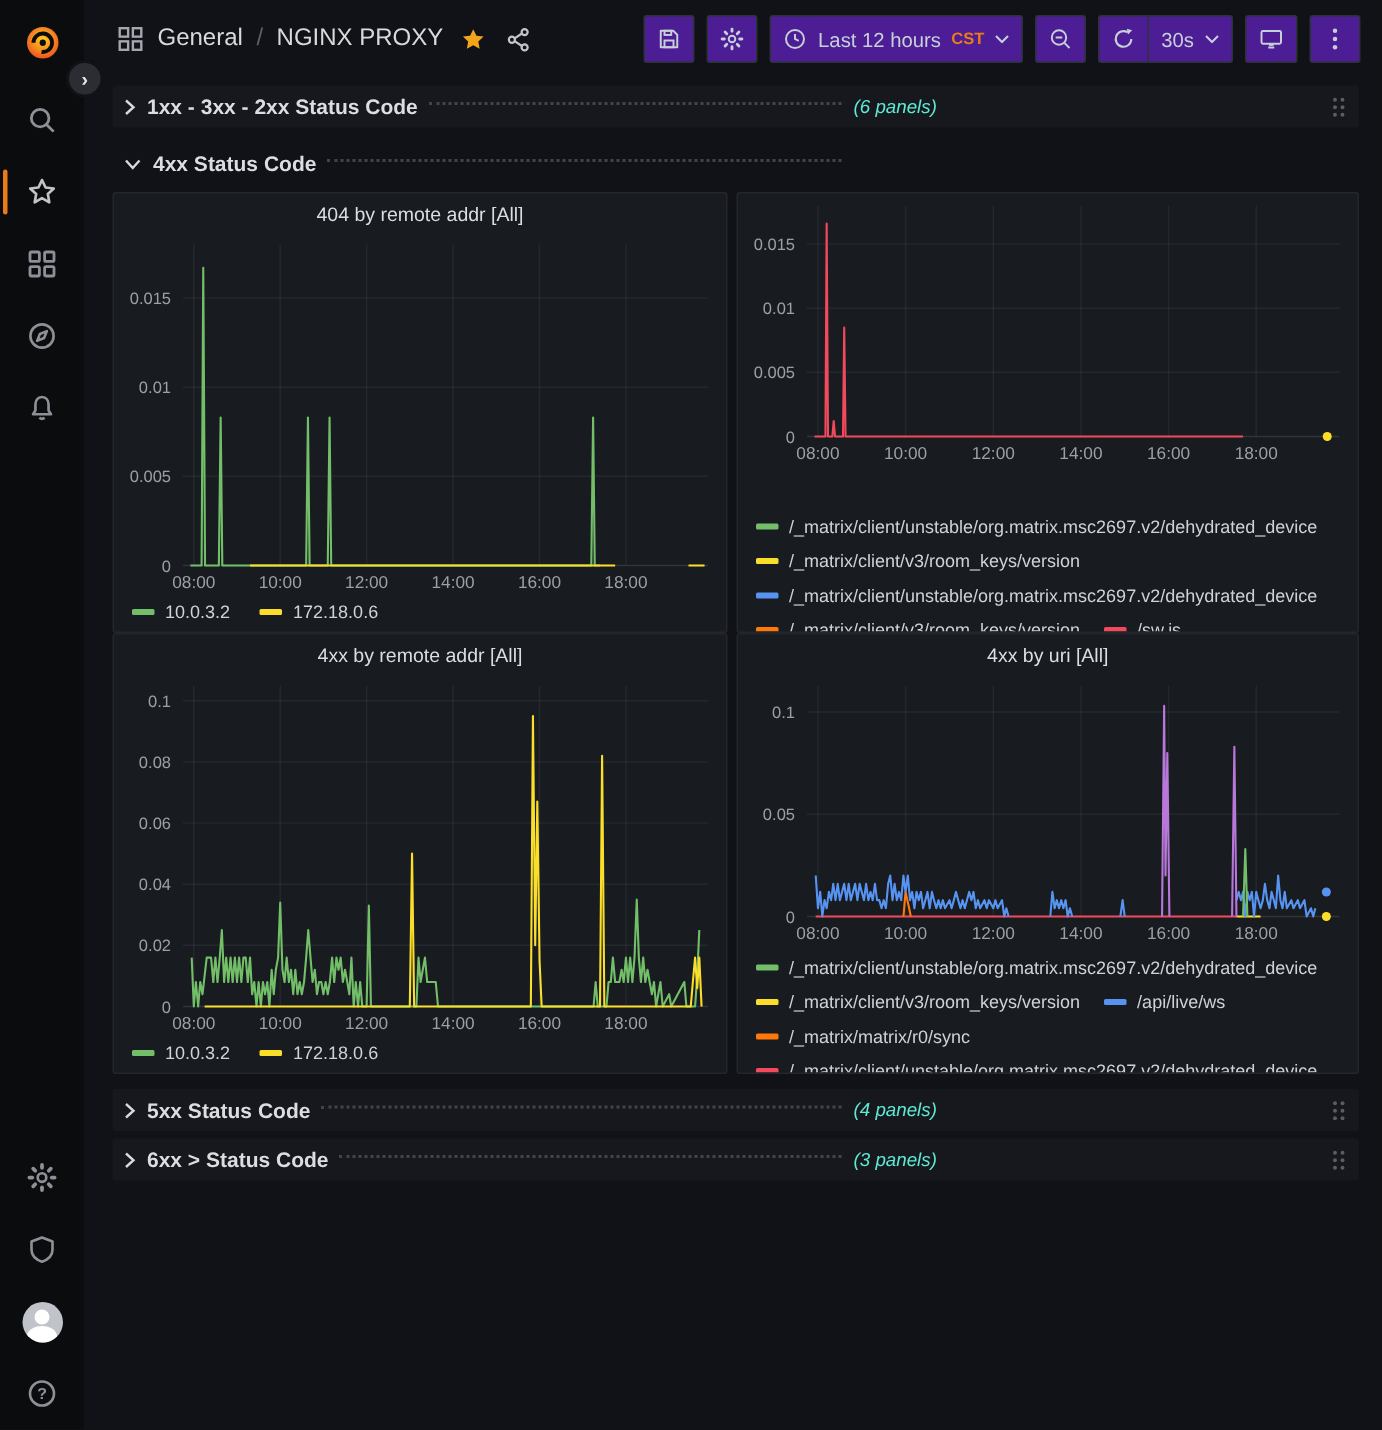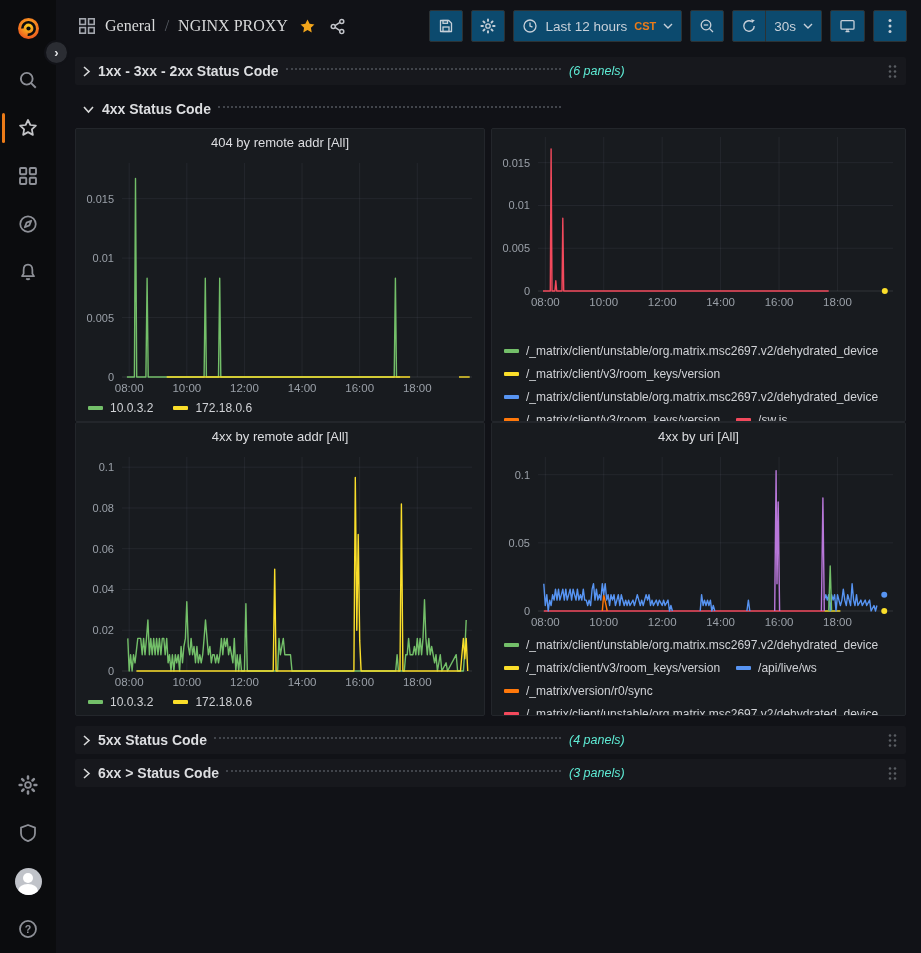--- a/index.html
+++ b/index.html
@@ -21,26 +21,26 @@
   .expand-btn { position:absolute; left:44px; top:40px; z-index:9; width:25px; height:25px; border-radius:50%;
     background:#2b2d33; border:2px solid #111217; color:#e4e5e8; display:flex; align-items:center; justify-content:center;
     font-size:13px; font-weight:700; cursor:pointer; }
   .avatar-circle { width:27px; height:27px; border-radius:50%; background:#c0c3c9; position:relative; overflow:hidden; }
   .avatar-circle .head { position:absolute; left:8.5px; top:5px; width:10px; height:10px; border-radius:50%; background:#fff; }
   .avatar-circle .body { position:absolute; left:3.5px; top:16px; width:20px; height:14px; border-radius:50%; background:#fff; }
 
   
   .main { flex:1; display:flex; flex-direction:column; min-width:0; }
   .topnav { height:52px; flex:none; display:flex; align-items:center; padding:0 14px 0 22px; }
-  .crumb { display:flex; align-items:center; gap:9px; font-size:16px;font-family:Liberation Serif, serif; }
+  .crumb { display:flex; align-items:center; gap:9px; font-size:16px; }
   .crumb .sep { color:#5a5e66; }
   .crumb a { color:#d8d9da; text-decoration:none; cursor:pointer; }
   .icon-btn-bare { background:none; border:none; padding:2px; display:flex; align-items:center; cursor:pointer; }
   .toolbar { margin-left:auto; display:flex; align-items:center; gap:8px; }
-  .tool-btn { height:32px; min-width:34px; padding:0 8px; background:#0c4a6e; border:1px solid #2c3235; border-radius:2px;
+  .tool-btn { height:32px; min-width:34px; padding:0 8px; background:#4c1d95; border:1px solid #2c3235; border-radius:2px;
     display:flex; align-items:center; justify-content:center; gap:7px; color:#c7d0d9; font-size:13.5px; cursor:pointer;
     font-family:"Liberation Sans", sans-serif; }
   .tz { color:#eb7b18; font-size:11px; font-weight:700; }
   .btn-group { display:flex; }
   .btn-group .tool-btn:first-child { border-radius:2px 0 0 2px; }
   .btn-group .tool-btn:last-child { border-radius:0 2px 2px 0; border-left:none; }
 
   
   .submenu { height:38px; flex:none; display:flex; align-items:center; padding:0 12px 0 16px; gap:4px; }
   .var-label { height:32px; display:flex; align-items:center; padding:0 10px; background:#1d2026; border-radius:2px;
@@ -474,21 +474,21 @@
               <span class="legend-item">
                 <span class="swatch" style="background: rgb(250, 222, 42);"></span>
                 <span>/_matrix/client/v3/room_keys/version</span>
               </span>
               <span class="legend-item">
                 <span class="swatch" style="background: rgb(87, 148, 242);"></span>
                 <span>/api/live/ws</span>
               </span>
               <span class="legend-item">
                 <span class="swatch" style="background: rgb(255, 120, 10);"></span>
-                <span>/_matrix/version/r0/sync</span>
+                <span>/_matrix/matrix/r0/sync</span>
               </span>
               <span class="legend-item">
                 <span class="swatch" style="background: rgb(242, 73, 92);"></span>
                 <span>/_matrix/client/unstable/org.matrix.msc2697.v2/dehydrated_device</span>
               </span>
             </div>
           </div>
         </div>
 
       <div class="dash-row collapsed">

